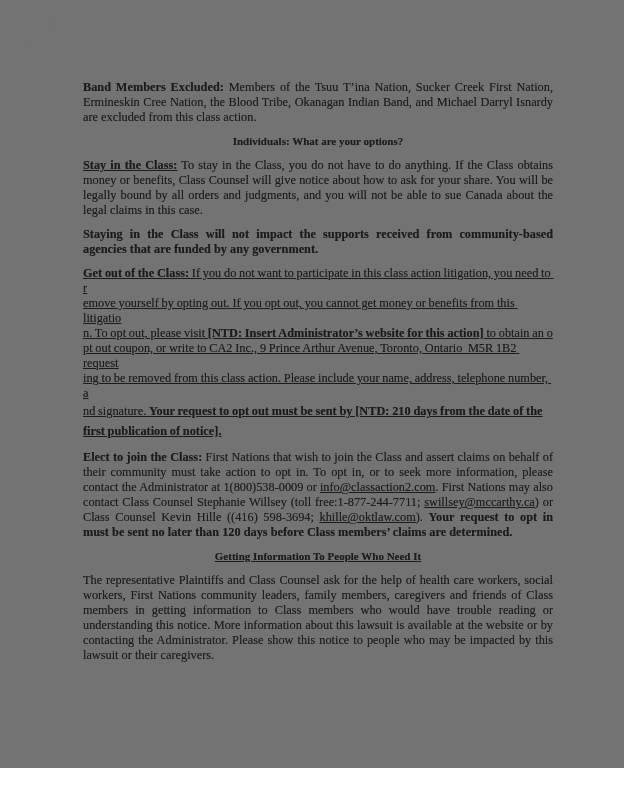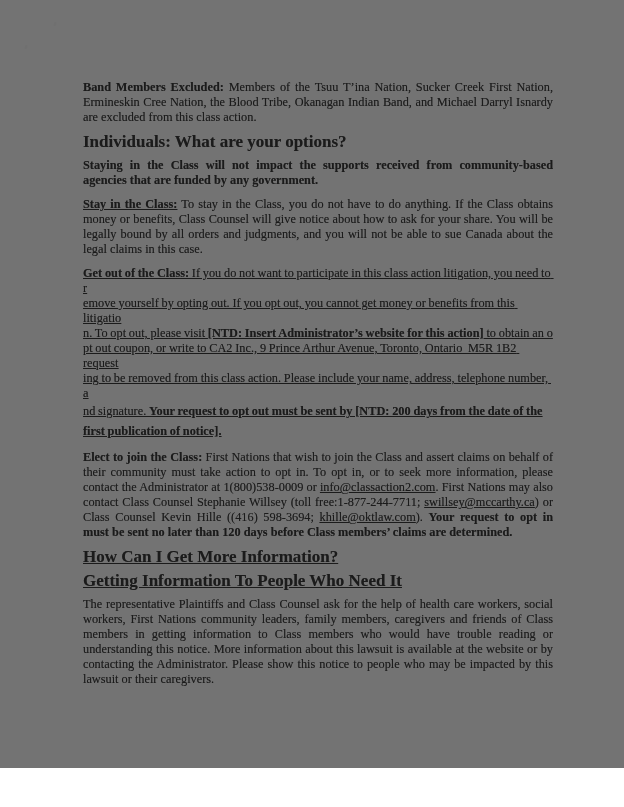--- a/index.html
+++ b/index.html
@@ -17,22 +17,23 @@
     text-shadow: 0 0 0.5px rgba(40,40,40,0.55);
     overflow: hidden;
   }
   .para { margin: 0 0 9px 0; }
   .jus  { text-align: justify; }
   .pre  { white-space: pre-wrap; word-spacing: -0.3px; text-decoration: underline; }
   .b    { font-weight: bold; }
   .u    { text-decoration: underline; }
   .h {
     font-weight: bold;
+    text-align: center;
     margin: 0 0 9px 0;
-    font-size: 17px;
+    font-size: 11px;
     line-height: 15px;
   }
   .lh2 { line-height: 20px; }
   a.link { color: inherit; text-decoration: underline; cursor: pointer; }
   .speck {
     position: absolute;
     width: 2px; height: 4px;
     background: #6f6f6f;
     opacity: 0.8;
     transform: rotate(25deg);
@@ -45,34 +46,33 @@
 <body>
 
 <div class="page">
   <span class="speck s1"></span>
   <span class="speck s2"></span>
 
   <p class="para jus"><span class="b">Band Members Excluded:</span><span> Members of the Tsuu T’ina Nation, Sucker Creek First Nation, Ermineskin Cree Nation, the Blood Tribe, Okanagan Indian Band, and Michael Darryl Isnardy are excluded from this class action.</span></p>
 
   <p class="h">Individuals: What are your options?</p>
 
+  <p class="para jus"><span class="b u">Stay in the Class:</span><span> To stay in the Class, you do not have to do anything. If the Class obtains money or benefits, Class Counsel will give notice about how to ask for your share. You will be legally bound by all orders and judgments, and you will not be able to sue Canada about the legal claims in this case.</span></p>
+
   <p class="para jus b">Staying in the Class will not impact the supports received from community-based agencies that are funded by any government.</p>
-
-  <p class="para jus"><span class="b u">Stay in the Class:</span><span> To stay in the Class, you do not have to do anything. If the Class obtains money or benefits, Class Counsel will give notice about how to ask for your share. You will be legally bound by all orders and judgments, and you will not be able to sue Canada about the legal claims in this case.</span></p>
 
   <p class="para pre"><span class="b u">Get out of the Class:</span><span> If you do not want to participate in this class action litigation, you need to r
 emove yourself by opting out. If you opt out, you cannot get money or benefits from this litigatio
 n. To opt out, please visit </span><span class="b">[NTD: Insert Administrator’s website for this action]</span><span> to obtain an o
 pt out coupon, or write to CA2 Inc., 9 Prince Arthur Avenue, Toronto, Ontario  M5R 1B2 request
 ing to be removed from this class action. Please include your name, address, telephone number, a
-nd signature. </span><span class="b lh2">Your request to opt out must be sent by [NTD: 200 days from the date of the
+nd signature. </span><span class="b lh2">Your request to opt out must be sent by [NTD: 210 days from the date of the
 first publication of notice].</span></p>
 
 
   <p class="para jus"><span class="b">Elect to join the Class:</span><span> First Nations that wish to join the Class and assert claims on behalf of their community must take action to opt in. To opt in, or to seek more information, please contact the Administrator at 1(800)538-0009 or </span><a class="link">info@classaction2.com</a><span>. First Nations may also contact Class Counsel Stephanie Willsey (toll free:1-877-244-7711; </span><a class="link">swillsey@mccarthy.ca</a><span>) or Class Counsel Kevin Hille ((416) 598-3694; </span><a class="link">khille@oktlaw.com</a><span>). </span><span class="b">Your request to opt in must be sent no later than 120 days before Class members’ claims are determined.</span></p>
 
-  <p class="h u">How Can I Get More Information?</p>
 
 
   <p class="h u">Getting Information To People Who Need It</p>
 
   <p class="para jus">The representative Plaintiffs and Class Counsel ask for the help of health care workers, social workers, First Nations community leaders, family members, caregivers and friends of Class members in getting information to Class members who would have trouble reading or understanding this notice. More information about this lawsuit is available at the website or by contacting the Administrator. Please show this notice to people who may be impacted by this lawsuit or their caregivers.</p>
 </div>
 
 </body></html>

